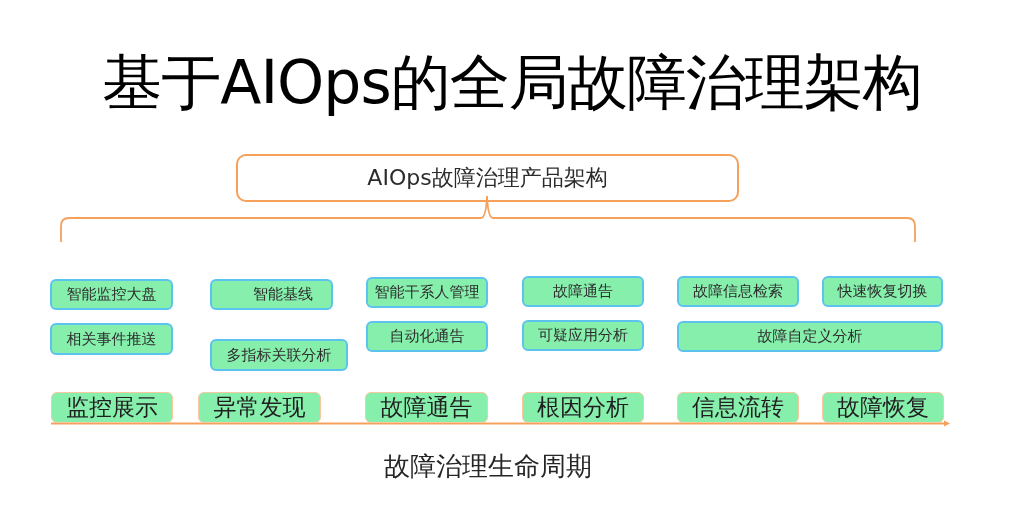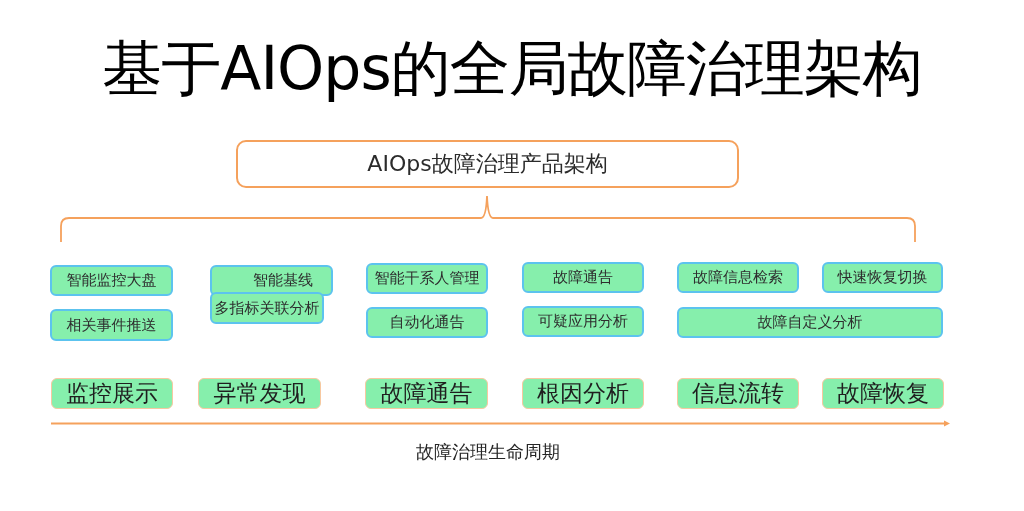--- a/index.html
+++ b/index.html
@@ -2,21 +2,21 @@
 <html><head>
 <meta charset="utf-8">
 <style>
   html, body { margin: 0; padding: 0; }
   body {
     width: 1024px; height: 511px; position: relative; overflow: hidden;
     background: #ffffff;
     font-family: "DejaVu Sans", "Liberation Sans", sans-serif;
     color: #262626;
   }
-  .abs { position: absolute; box-sizing: border-box; }
+  .abs { position: absolute; box-sizing: border-box; margin-top: 14px; }
   .title {
     left: 0; top: 28px; width: 1024px; text-align: center;
     font-size: 60px; line-height: 80px; color: #000; letter-spacing: -1px;
   }
   .product-box {
     left: 236px; top: 140px; width: 503px; height: 48px;
     border: 2px solid #f5a15c; border-radius: 10px;
     display: flex; align-items: center; justify-content: center;
     font-size: 22px; color: #2b2b2b; text-align: center;
   }
@@ -26,21 +26,21 @@
     display: flex; align-items: center; justify-content: center;
     font-size: 15px; color: #2e2e2e; background: #86efac; white-space: nowrap;
   }
   .phase {
     height: 31px; border: 1.5px solid #f7c8a0; border-radius: 6px;
     display: flex; align-items: center; justify-content: center;
     font-size: 23px; color: #1f1f1f; background: #86efac; white-space: nowrap;
   }
   .lifecycle-label {
     left: 300px; top: 436px; width: 376px; text-align: center;
-    font-size: 18px; line-height: 32px; color: #262626;
+    font-size: 26px; line-height: 32px; color: #262626;
   }
 </style>
 </head>
 <body>
 
 <div class="abs title">基于AIOps的全局故障治理架构</div>
 
 <div class="abs product-box">
   <span>AIOps故障治理产品架构</span>
 </div>
@@ -66,21 +66,21 @@
 <div class="abs feat" style="left:677px;top:262px;width:122px;">
   <span>故障信息检索</span>
 </div>
 <div class="abs feat" style="left:822px;top:262px;width:121px;">
   <span>快速恢复切换</span>
 </div>
 
 <div class="abs feat" style="left:50px;top:309px;width:123px;height:32px;">
   <span>相关事件推送</span>
 </div>
-<div class="abs feat" style="left:210px;top:292px;width:114px;height:32px;">
+<div class="abs feat" style="left:210px;top:325px;width:138px;height:32px;">
   <span>多指标关联分析</span>
 </div>
 <div class="abs feat" style="left:366px;top:307px;width:122px;">
   <span>自动化通告</span>
 </div>
 <div class="abs feat" style="left:522px;top:306px;width:122px;">
   <span>可疑应用分析</span>
 </div>
 <div class="abs feat" style="left:677px;top:307px;width:266px;">
   <span>故障自定义分析</span>

